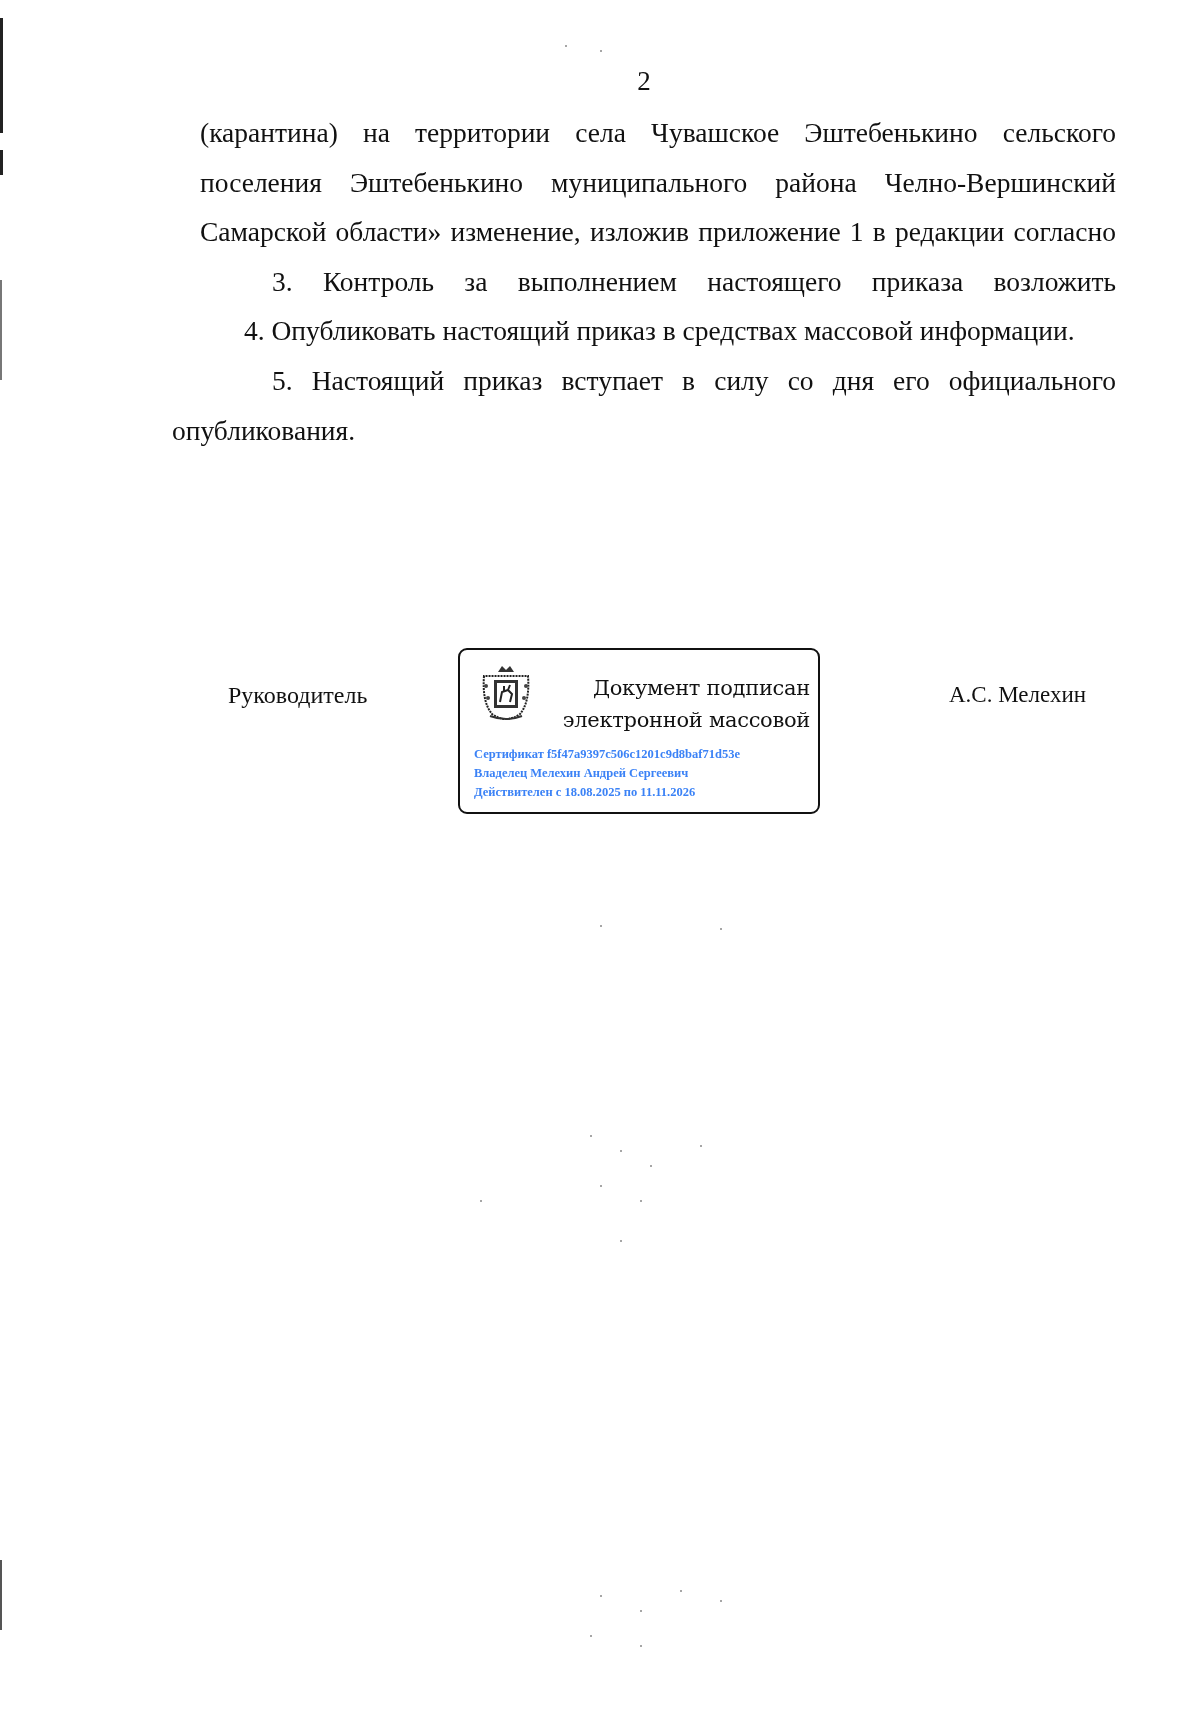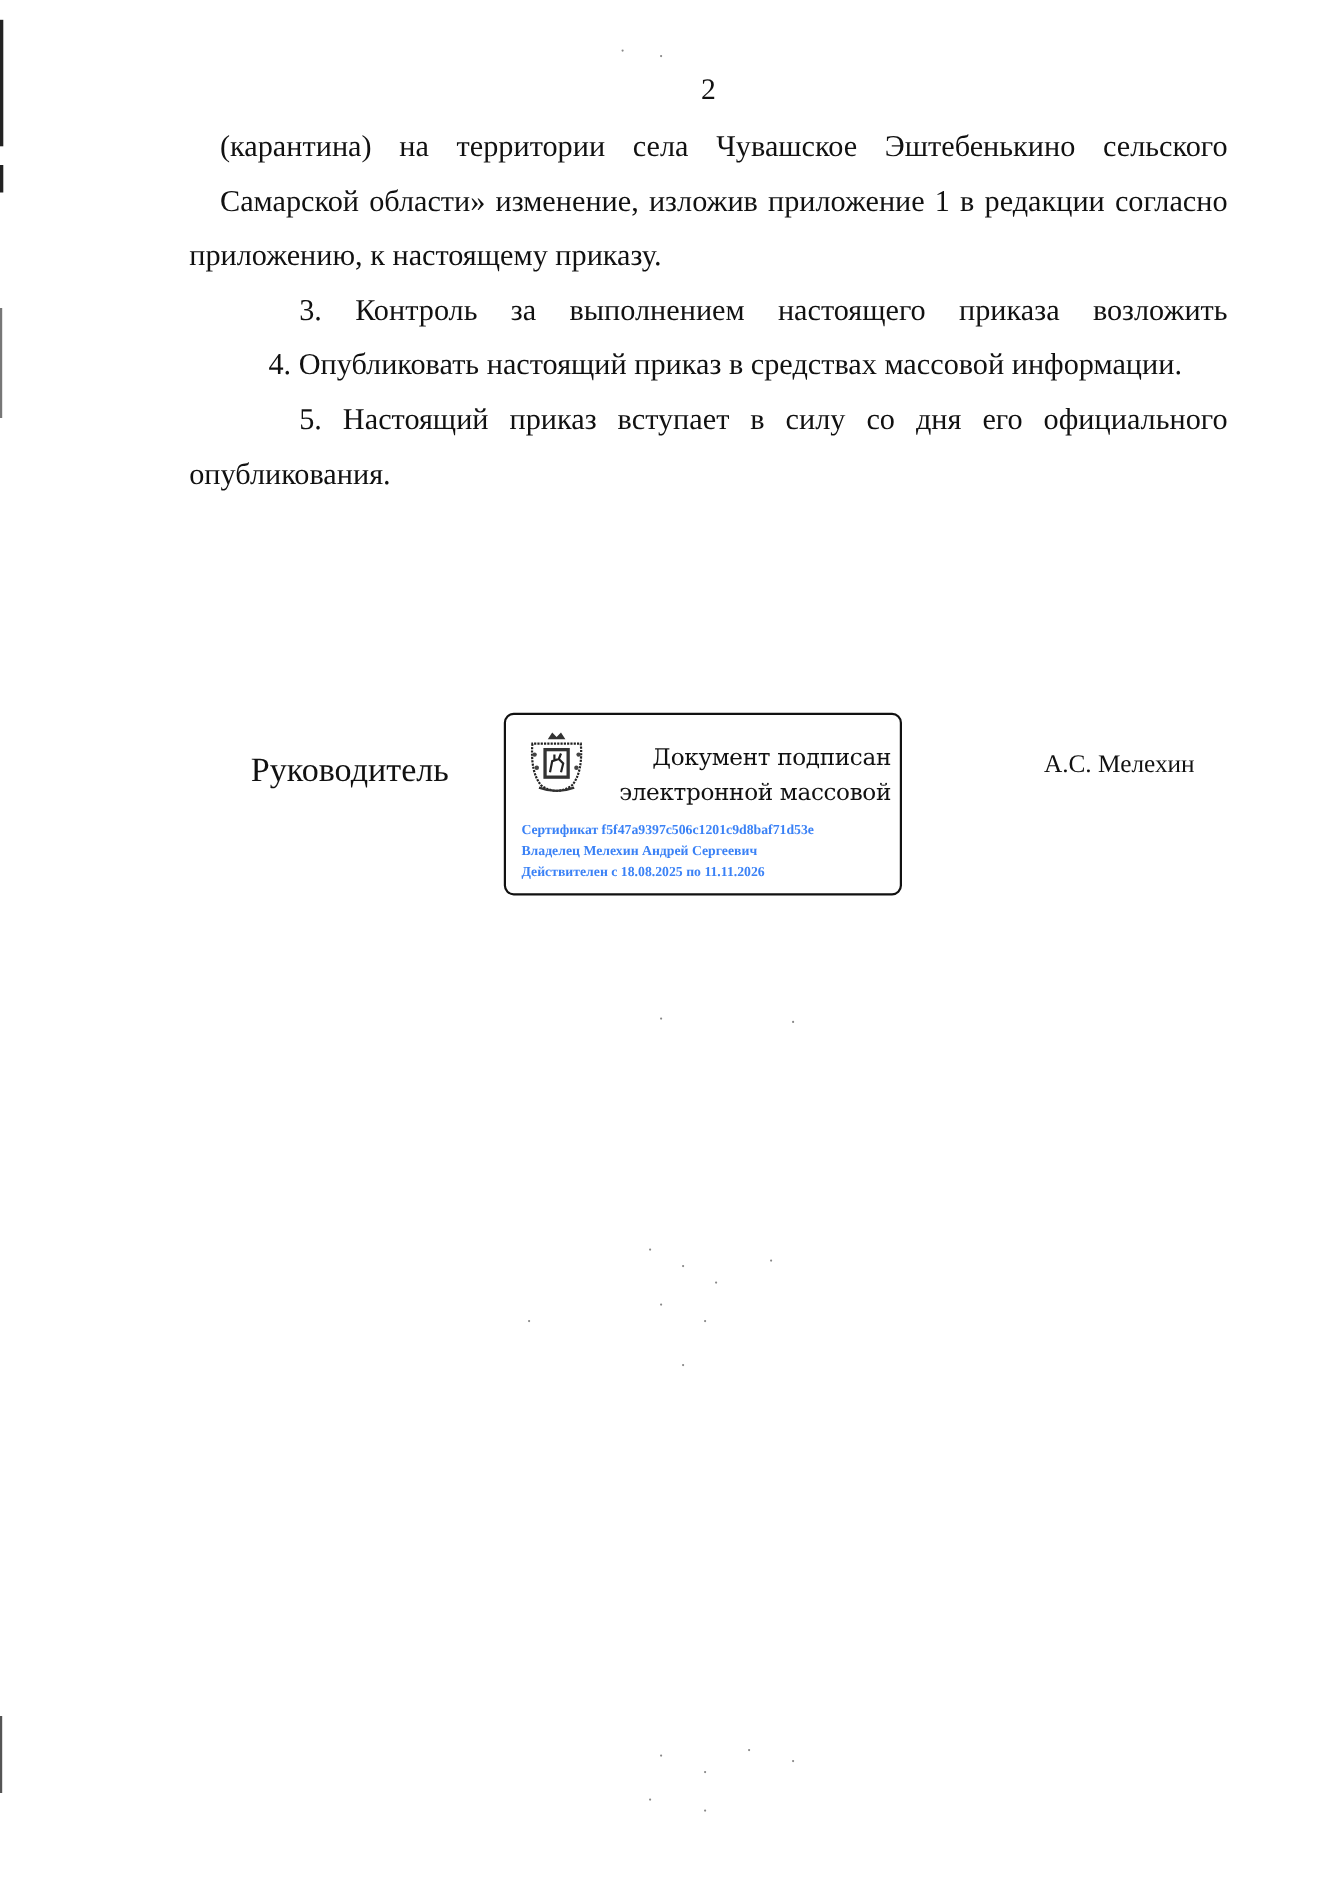--- a/index.html
+++ b/index.html
@@ -12,21 +12,21 @@
       position: absolute; top: 66px; left: 0; width: 1288px; text-align: center;
       font-size: 27px;
     }
     .body-text {
       position: absolute; left: 172px; width: 944px; top: 108px;
       font-size: 27.5px; line-height: 49.6px;
     }
     .body-text p { margin: 0; text-align: justify; text-align-last: auto; }
     .justify-line { display: block; text-align: justify; text-align-last: justify; margin-left: 28px; }
     .signer-title {
-      position: absolute; left: 228px; top: 682px; font-size: 31px;
+      position: absolute; left: 228px; top: 682px; font-size: 24px;
     }
     .signer-name {
       position: absolute; left: 949px; top: 682px; font-size: 23px;
     }
     .stamp {
       position: absolute; left: 458px; top: 648px; width: 362px; height: 166px;
       border: 2.5px solid #111; border-radius: 9px; box-sizing: border-box;
       font-family: "DejaVu Serif", "Liberation Serif", serif;
     }
     .stamp-emblem {
@@ -48,22 +48,22 @@
 <div class="edge-mark" style="top:18px;height:115px;"></div>
 <div class="edge-mark" style="top:150px;height:25px;"></div>
 <div class="edge-mark" style="top:280px;height:100px;width:2px;background:#777;"></div>
 <div class="edge-mark" style="top:1560px;height:70px;width:2px;background:#555;"></div>
 
 <div class="page-number">2</div>
 
 <div class="body-text">
   <p>
     <span class="justify-line">(карантина) на территории села Чувашское Эштебенькино сельского</span>
+    <span class="justify-line">поселения Эштебенькино муниципального района Челно-Вершинский</span>
     <span class="justify-line">Самарской области» изменение, изложив приложение 1 в редакции согласно</span>
-    <span style="display:block">приложению, к настоящему приказу.</span>
   </p>
   <p>
     <span class="justify-line" style="padding-left:72px">3. Контроль за выполнением настоящего приказа возложить</span>
   </p>
   <p>
     <span style="display:block;padding-left:72px">4. Опубликовать настоящий приказ в средствах массовой информации.</span>
   </p>
   <p>
     <span class="justify-line" style="padding-left:72px">5. Настоящий приказ вступает в силу со дня его официального</span>
     <span style="display:block">опубликования.</span>

